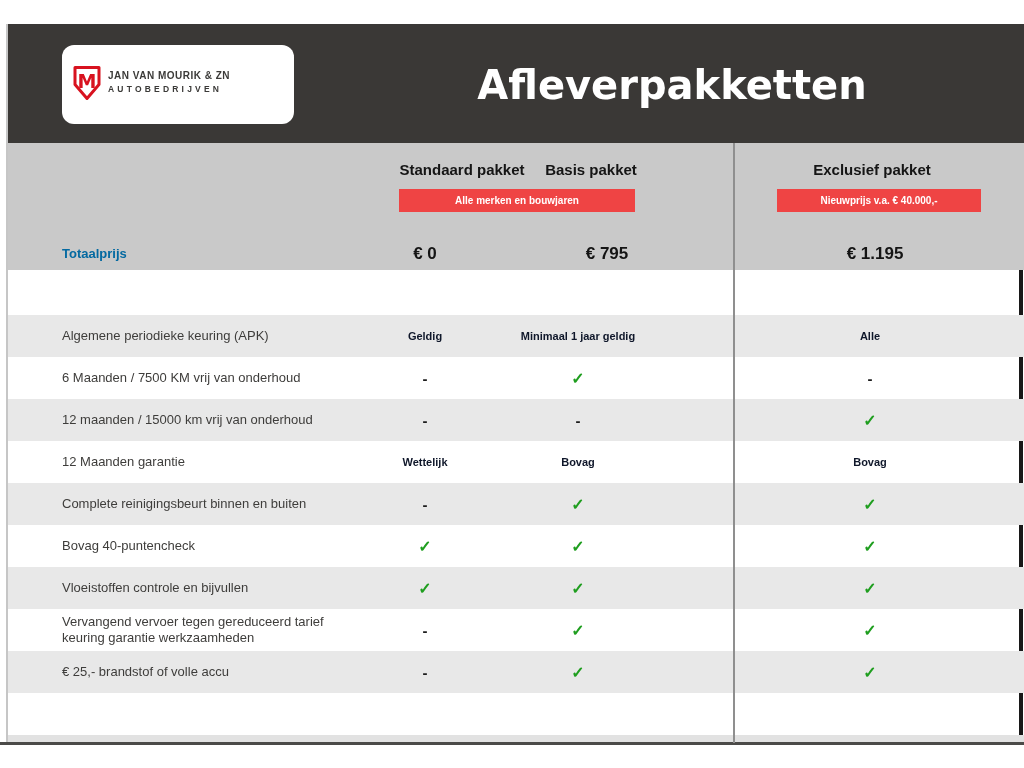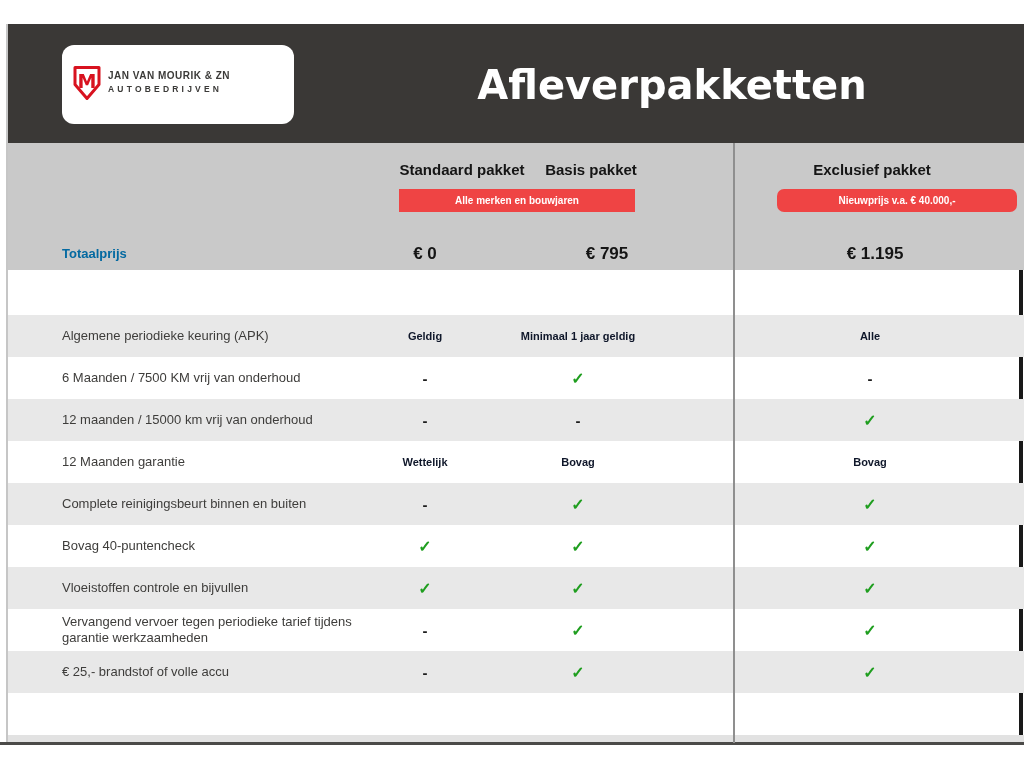--- a/index.html
+++ b/index.html
@@ -20,21 +20,21 @@
            font-family: "DejaVu Sans", sans-serif; font-size: 40px; line-height: 48px; font-weight: 700; color: #ffffff; }
 
   
   .pkg-header { position: absolute; left: 8px; top: 143px; width: 1016px; height: 127px; background: #c9c9c9; }
   .col-h { position: absolute; top: 16px; height: 22px; line-height: 22px; transform: translateX(-50%);
            font-size: 15px; font-weight: 700; color: #151515; white-space: nowrap; }
   .col-h.c1 { left: 454px; } .col-h.c2 { left: 583px; } .col-h.c3 { left: 864px; }
   .badge { position: absolute; top: 46px; height: 23px; line-height: 23px; background: #ef4444;
            text-align: center; font-size: 10px; font-weight: 700; color: #ffffff; white-space: nowrap; }
   .badge-left { left: 391px; width: 236px; }
-  .badge-right { left: 769px; width: 240px; border-radius: 7px; }
+  .badge-right { left: 769px; width: 204px; }
   .total-label { position: absolute; left: 54px; top: 96px; height: 30px; line-height: 30px;
                  font-size: 13px; font-weight: 700; color: #0369a1; }
   .price { position: absolute; top: 96px; height: 30px; line-height: 30px; transform: translateX(-50%);
            font-size: 17px; font-weight: 700; color: #141414; white-space: nowrap; }
   .price.c1 { left: 417px; } .price.c2 { left: 599px; } .price.c3 { left: 867px; }
 
   
   .divider-v { position: absolute; left: 733px; top: 143px; width: 2px; height: 600px; background: #8f8f8f; z-index: 6; }
   
   .right-edge { position: absolute; left: 1019px; top: 270px; width: 4px; height: 474px; background: #181818; z-index: 1; }
@@ -128,21 +128,21 @@
         <div class="cell c2 check">✓</div>
         <div class="cell c3 check">✓</div>
       </div>
       <div class="row row-gray">
         <div class="feature">Vloeistoffen controle en bijvullen</div>
         <div class="cell c1 check">✓</div>
         <div class="cell c2 check">✓</div>
         <div class="cell c3 check">✓</div>
       </div>
       <div class="row row-white">
-        <div class="feature">Vervangend vervoer tegen periodieke tarief tijdens garantie werkzaamheden</div>
+        <div class="feature">Vervangend vervoer tegen gereduceerd tarief keuring garantie werkzaamheden</div>
         <div class="cell c1 dash">-</div>
         <div class="cell c2 check">✓</div>
         <div class="cell c3 check">✓</div>
       </div>
       <div class="row row-gray">
         <div class="feature">€ 25,- brandstof of  volle accu</div>
         <div class="cell c1 dash">-</div>
         <div class="cell c2 check">✓</div>
         <div class="cell c3 check">✓</div>
       </div>

